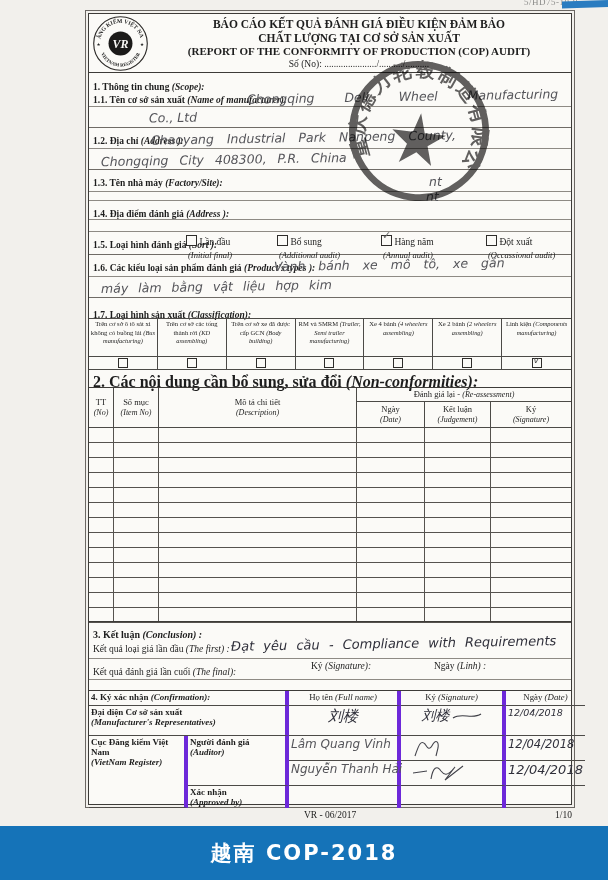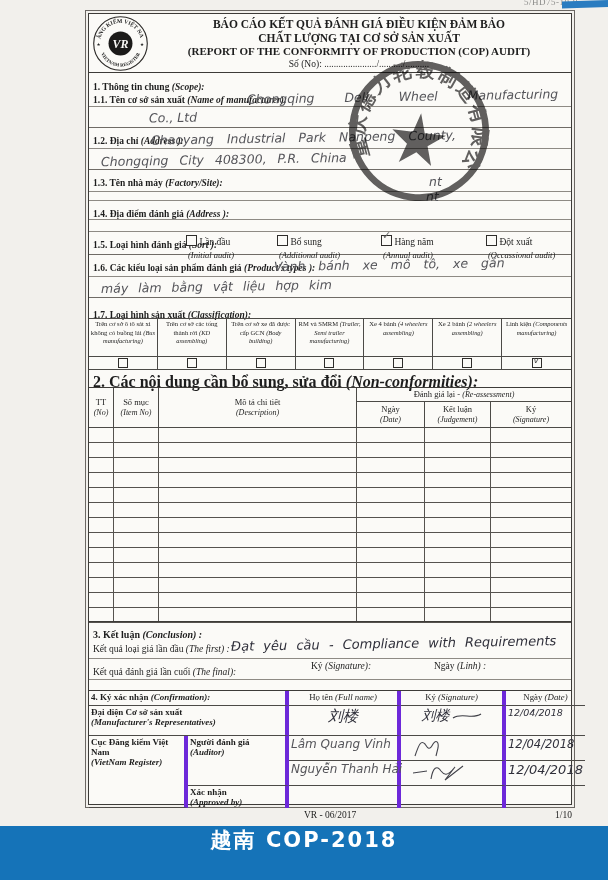--- a/index.html
+++ b/index.html
@@ -63,21 +63,21 @@
   .t4c.noR{border-right:none;}
   .t4c.noB{border-bottom:none;}
   .t4c.center{text-align:center;}
   .t4c b{font-size:9px;}
   .sig-svg{position:absolute;left:10px;top:2px;}
   
   .formfoot{position:absolute;left:88px;top:810px;width:484px;font-size:9.5px;text-align:center;}
   .pageno{position:absolute;right:36px;top:810px;font-size:9.5px;}
   
   .bluebar{position:absolute;left:0;right:0;top:826px;height:54px;background:#1573b8;
-           display:flex;justify-content:center;}
+           display:flex;align-items:center;justify-content:center;}
   .bluebar span{color:#fff;font-family:"DejaVu Sans",sans-serif;font-weight:bold;font-size:21px;letter-spacing:2px;}
   
   .stamp{position:absolute;left:345px;top:57px;width:148px;height:148px;opacity:.82;
          transform:rotate(7deg);mix-blend-mode:multiply;pointer-events:none;}
 </style>
 </head>
 <body>
 
 <div class="sheet">
 
@@ -141,21 +141,21 @@
     <div class="row pad rule" style="top:187px;height:19px;">
       <span class="lbl"><span>1.4. Địa điểm đánh giá </span><i>(Address ):</i></span>
     </div>
     <div class="row rule" style="top:206px;height:12px;"></div>
 
     <div class="row pad rule2" style="top:218px;height:23px;">
       <span class="lbl"><span>1.5. Loại hình đánh giá </span><i>(Sort ):</i></span>
       <span class="opt" style="left:97px;">
         <span class="cb"></span>
         <span>Lần đầu</span>
-        <span class="sub">(Initial audit)</span>
+        <span class="sub">(Initial final)</span>
       </span>
       <span class="opt" style="left:188px;">
         <span class="cb"></span>
         <span>Bổ sung</span>
         <span class="sub">(Additional audit)</span>
       </span>
       <span class="opt" style="left:292px;">
         <span class="cb"><span class="tick">✓</span></span>
         <span>Hàng năm</span>
         <span class="sub">(Annual audit)</span>

